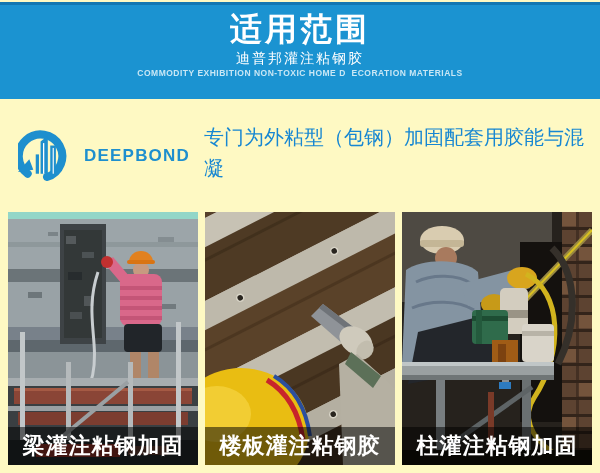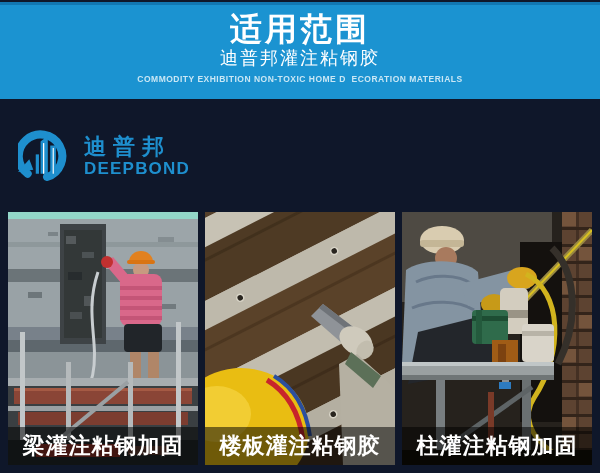--- a/index.html
+++ b/index.html
@@ -1,28 +1,28 @@
 <!DOCTYPE html>
 <html><head>
 <meta charset="utf-8">
 <style>
   html,body{margin:0;padding:0;background:#fff;}
   .page{
-    position:relative;width:600px;height:473px;background:#0f172a;overflow:hidden;
+    position:relative;width:600px;height:473px;background:#fef9c3;overflow:hidden;
     font-family:"Liberation Sans","DejaVu Sans",sans-serif;
   }
   
   .banner{
     margin-top:2px;height:94px;background:#1b93d1;border-top:3px solid #1277b2;
     text-align:center;color:#fff;
   }
   .banner-title{font-size:32px;font-weight:bold;letter-spacing:3px;padding-top:7px;line-height:34px;}
-  .banner-subtitle{font-size:18px;letter-spacing:2px;margin-top:2px;line-height:20px;}
+  .banner-subtitle{font-size:14px;letter-spacing:2px;margin-top:2px;line-height:20px;}
   .banner-tagline{
-    font-size:8.5px;color:#c9e7f5;margin-top:6px;letter-spacing:.5px;
+    font-size:8.5px;color:#c9e7f5;letter-spacing:.5px;
     white-space:pre;font-weight:bold;
   }
   
   .brand-row{display:flex;align-items:flex-start;padding:21px 10px 0 18px;}
   .logo{display:flex;align-items:center;width:172px;flex:none;}
   .logo-text{margin-left:8px;color:#1e8fce;}
   .logo-cn{font-size:22px;letter-spacing:7px;font-weight:bold;line-height:26px;}
   .logo-en{font-size:17px;font-weight:bold;letter-spacing:1.2px;line-height:18px;}
   .description{flex:1;margin-left:14px;margin-top:2px;color:#1787d2;font-size:20px;line-height:31px;font-weight:500;}
   
@@ -53,25 +53,25 @@
         <path d="M12,62 A27,27 0 1 1 36,66" fill="none" stroke="#1e8fce" stroke-width="10" stroke-linecap="round"></path>
         <polygon points="0,60 14,44 19,57" fill="#1e8fce"></polygon>
 
         <polygon points="28,22 37,15 37,62 28,62" fill="#1e8fce"></polygon>
         <rect x="40" y="27" width="7" height="35" fill="#1e8fce"></rect>
         <rect x="22" y="38" width="4" height="24" fill="#1e8fce"></rect>
         <rect x="31" y="24" width="1.6" height="38" fill="#fff"></rect>
         <rect x="43" y="30" width="1.4" height="32" fill="#fff"></rect>
       </svg>
       <div class="logo-text">
-        <div class="logo-cn">迪普邦</div>
         <div class="logo-en">DEEPBOND</div>
       </div>
     </div>
     <div class="description">
+      <span style="display:block">专门为外粘型（包钢）加固配套用胶能与混凝</span>
     </div>
   </div>
 
   <div class="photos-row">
 
     <figure class="photo" style="margin:0">
       <svg viewBox="0 0 190 253" preserveAspectRatio="none">
         <rect width="190" height="253" fill="#8e979b"></rect>
         <rect width="190" height="7" fill="#93d6c8"></rect>
         <rect y="7" width="190" height="50" fill="#9ca5a9"></rect>

